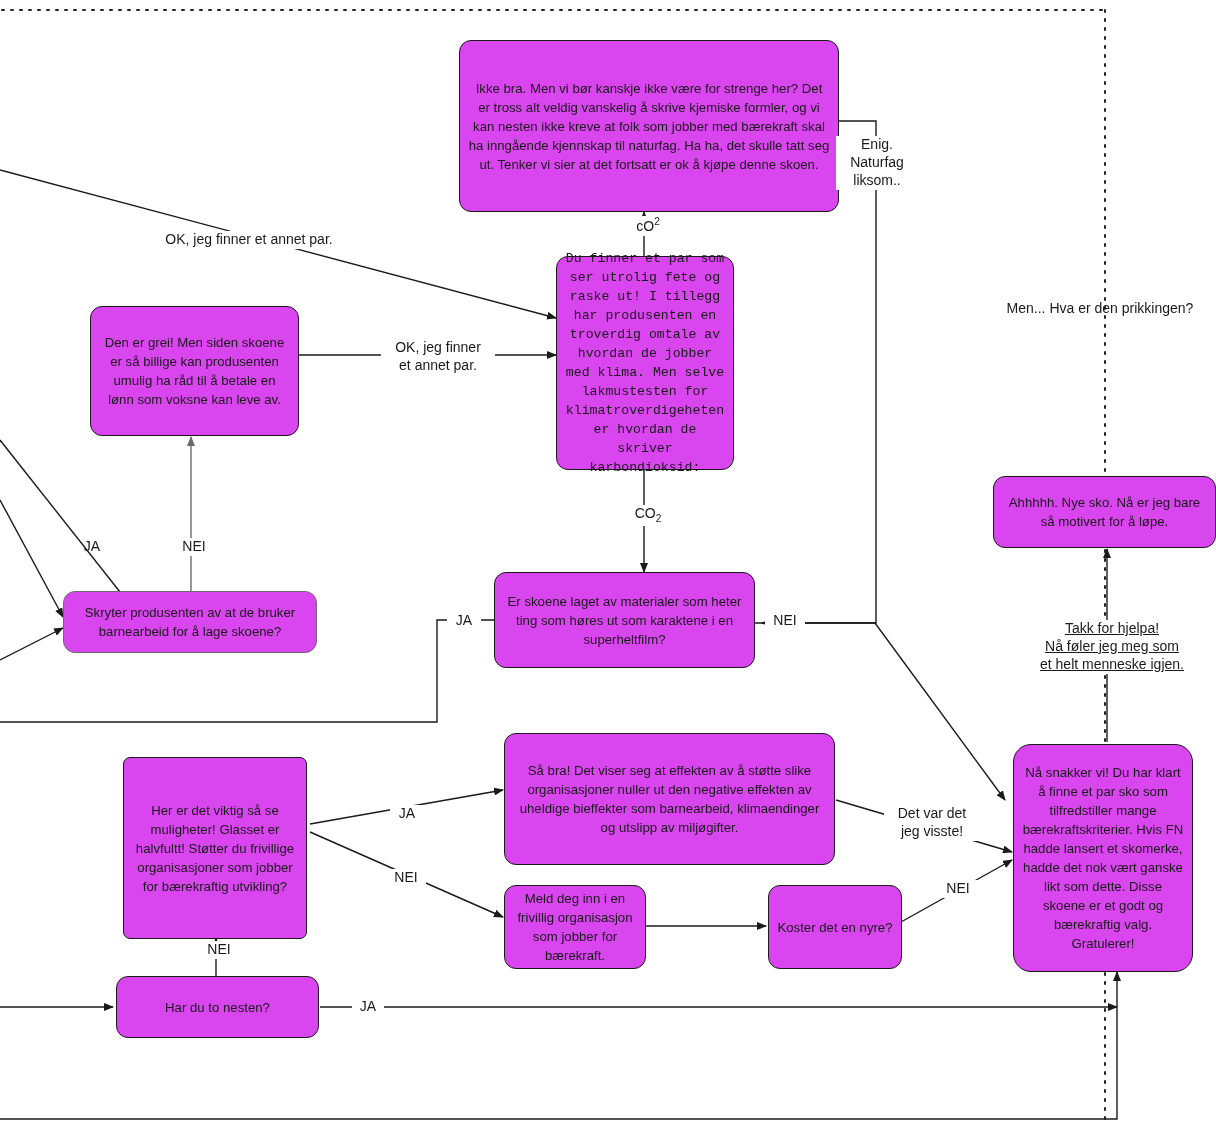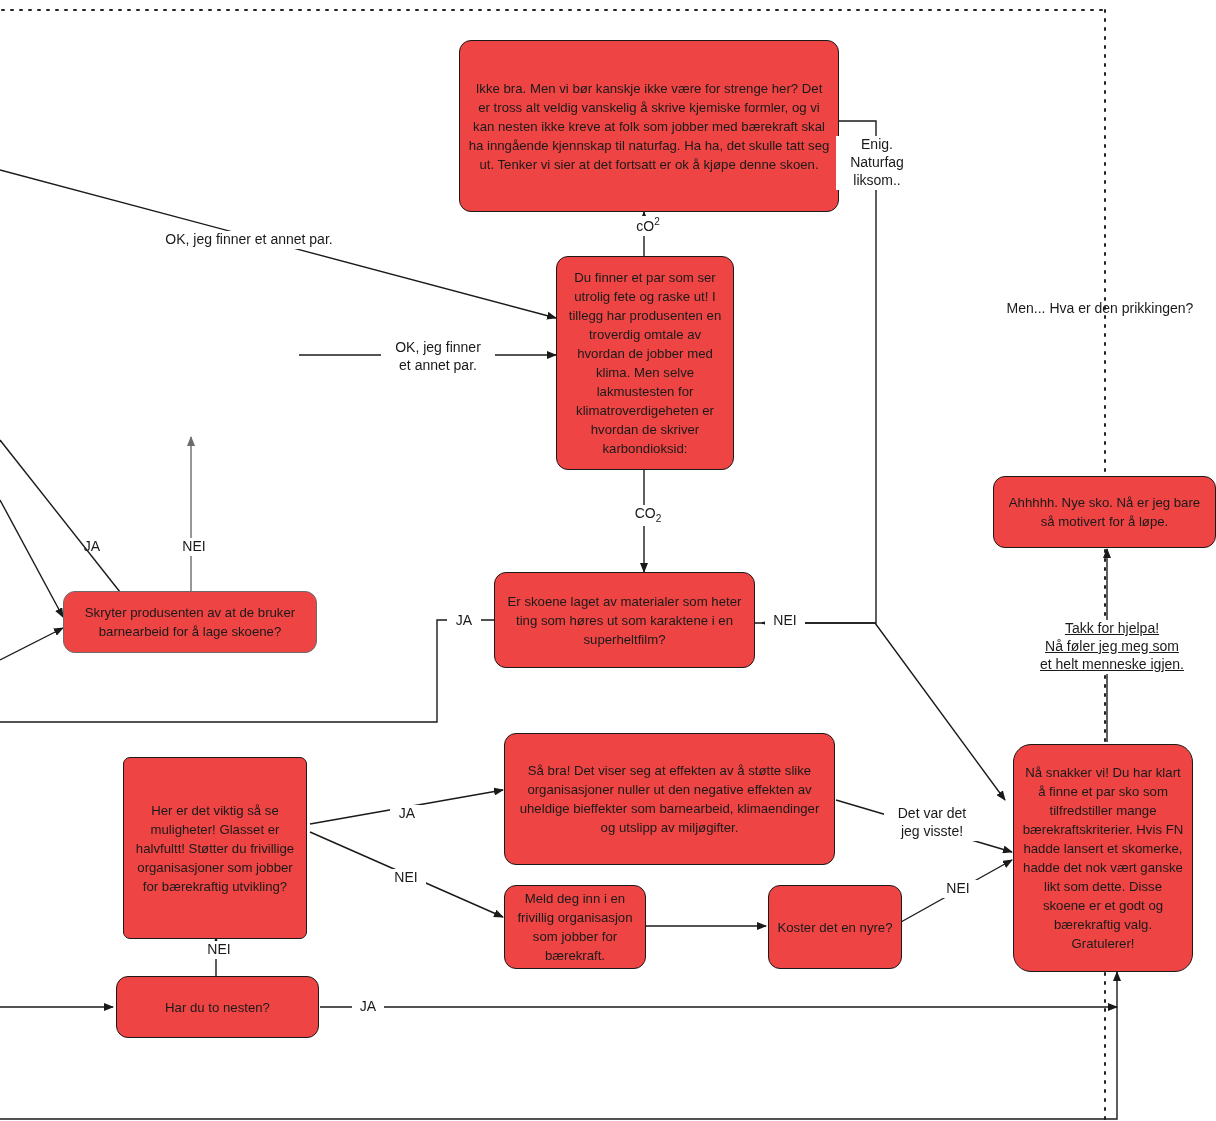--- a/index.html
+++ b/index.html
@@ -4,21 +4,21 @@
 <style>
   html,body{margin:0;padding:0;background:#ffffff;}
   body{font-family:"Liberation Sans","DejaVu Sans",sans-serif;}
   #canvas{position:relative;width:1216px;height:1121px;overflow:hidden;background:#fff;}
   svg.edges{position:absolute;left:0;top:0;width:1216px;height:1121px;}
   .node{
     position:absolute;
     box-sizing:border-box;
     border:1.4px solid #1a1a1a;
     border-radius:12px;
-    background:#ef4444;
+    background:#d946ef;
     display:flex;
     align-items:center;
     justify-content:center;
     text-align:center;
     color:#1a1a1a;
     font-size:13.2px;
     line-height:1.44;
     padding:6px 8px;
   }
   .node.gray{border-color:#6b6b6b;}
@@ -95,24 +95,27 @@
 
     <path d="M320,1007 L1117,1007" stroke="#1a1a1a" stroke-width="1.4" fill="none" marker-end="url(#ah)"></path>
 
     <path d="M0,1119 L1117,1119 L1117,972" stroke="#1a1a1a" stroke-width="1.4" fill="none" marker-end="url(#ah)"></path>
   </svg>
 
   <div class="node" style="left:459px;top:40px;width:380px;height:172px;">
     <span>Ikke bra. Men vi bør kanskje ikke være for strenge her? Det er tross alt veldig vanskelig å skrive kjemiske formler, og vi kan nesten ikke kreve at folk som jobber med bærekraft skal ha inngående kjennskap til naturfag. Ha ha, det skulle tatt seg ut. Tenker vi sier at det fortsatt er ok å kjøpe denne skoen.</span>
   </div>
 
-  <div class="node" style="left:556px;top:256px;width:178px;height:214px;">
+  <div class="node" style="left:556px;top:256px;width:178px;height:214px;font-family:Liberation Mono, monospace;">
     <span>Du finner et par som ser utrolig fete og raske ut! I tillegg har produsenten en troverdig omtale av hvordan de jobber med klima. Men selve lakmustesten for klimatroverdigeheten er hvordan de skriver karbondioksid:</span>
   </div>
 
+  <div class="node" style="left:90px;top:306px;width:209px;height:130px;">
+    <span>Den er grei! Men siden skoene er så billige kan produsenten umulig ha råd til å betale en lønn som voksne kan leve av.</span>
+  </div>
 
   <div class="node gray" style="left:63px;top:591px;width:254px;height:62px;align-items:center;">
     <span>Skryter produsenten av at de bruker barnearbeid for å lage skoene?</span>
   </div>
 
   <div class="node" style="left:494px;top:572px;width:261px;height:96px;">
     <span>Er skoene laget av materialer som heter ting som høres ut som karaktene i en superheltfilm?</span>
   </div>
 
   <div class="node" style="left:993px;top:476px;width:223px;height:72px;border-radius:12px;">

